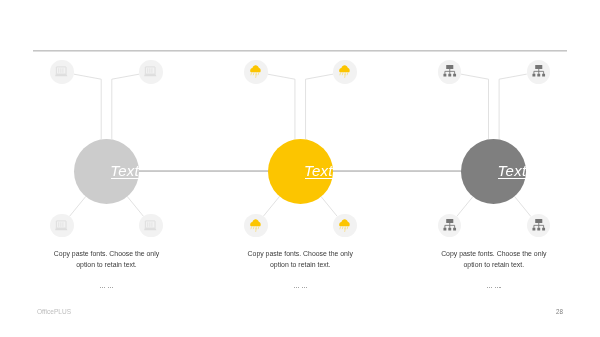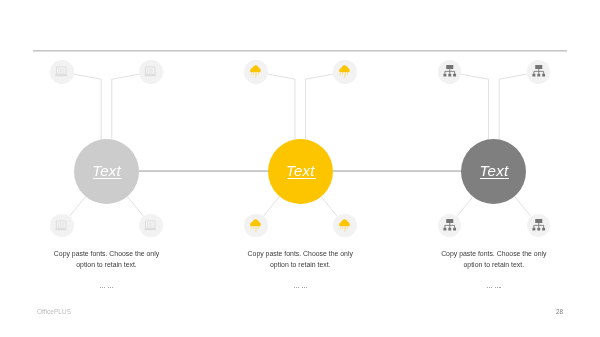--- a/index.html
+++ b/index.html
@@ -6,21 +6,21 @@
   body{width:600px;height:337px;font-family:"Liberation Sans",sans-serif;overflow:hidden;}
   #slide{position:relative;width:600px;height:337px;background:#fff;overflow:hidden;}
 
   .top-rule{position:absolute;left:33px;top:50px;width:534px;height:2px;background:linear-gradient(to bottom,#c6c6c6 0 50%,#dedede 50% 100%);}
 
   svg.wires{position:absolute;left:0;top:0;width:600px;height:337px;}
   .spine{position:absolute;top:170px;height:2px;
          background:linear-gradient(to bottom,#cfcfcf 0 50%,#c8c8c8 50% 100%);}
 
   .hub{position:absolute;width:65px;height:65px;border-radius:50%;
-       display:flex;align-items:center;justify-content:center;}
+       display:flex;align-items:center;justify-content:flex-end;}
   .hub-label{font-style:italic;font-size:15px;line-height:1;color:#ffffff;
        position:relative;top:-0.5px;display:inline-block;letter-spacing:0.25px;margin-left:0.25px;transform:translateZ(0);}
   .hub-label::after{content:"";position:absolute;left:0.6px;width:29.3px;top:15.1px;
        height:1.1px;background:#ffffff;}
 
   .node{position:absolute;width:23.5px;height:23.5px;border-radius:50%;background:#f2f2f2;}
   .node svg{position:absolute;left:0;top:0;display:block;}
 
   .desc{transform:translateZ(0);position:absolute;width:180px;text-align:center;font-size:6.9px;line-height:10.6px;color:#3a3a3a;}
   .sub{position:absolute;width:180px;display:flex;align-items:center;justify-content:center;gap:1.05px;height:2px;}

